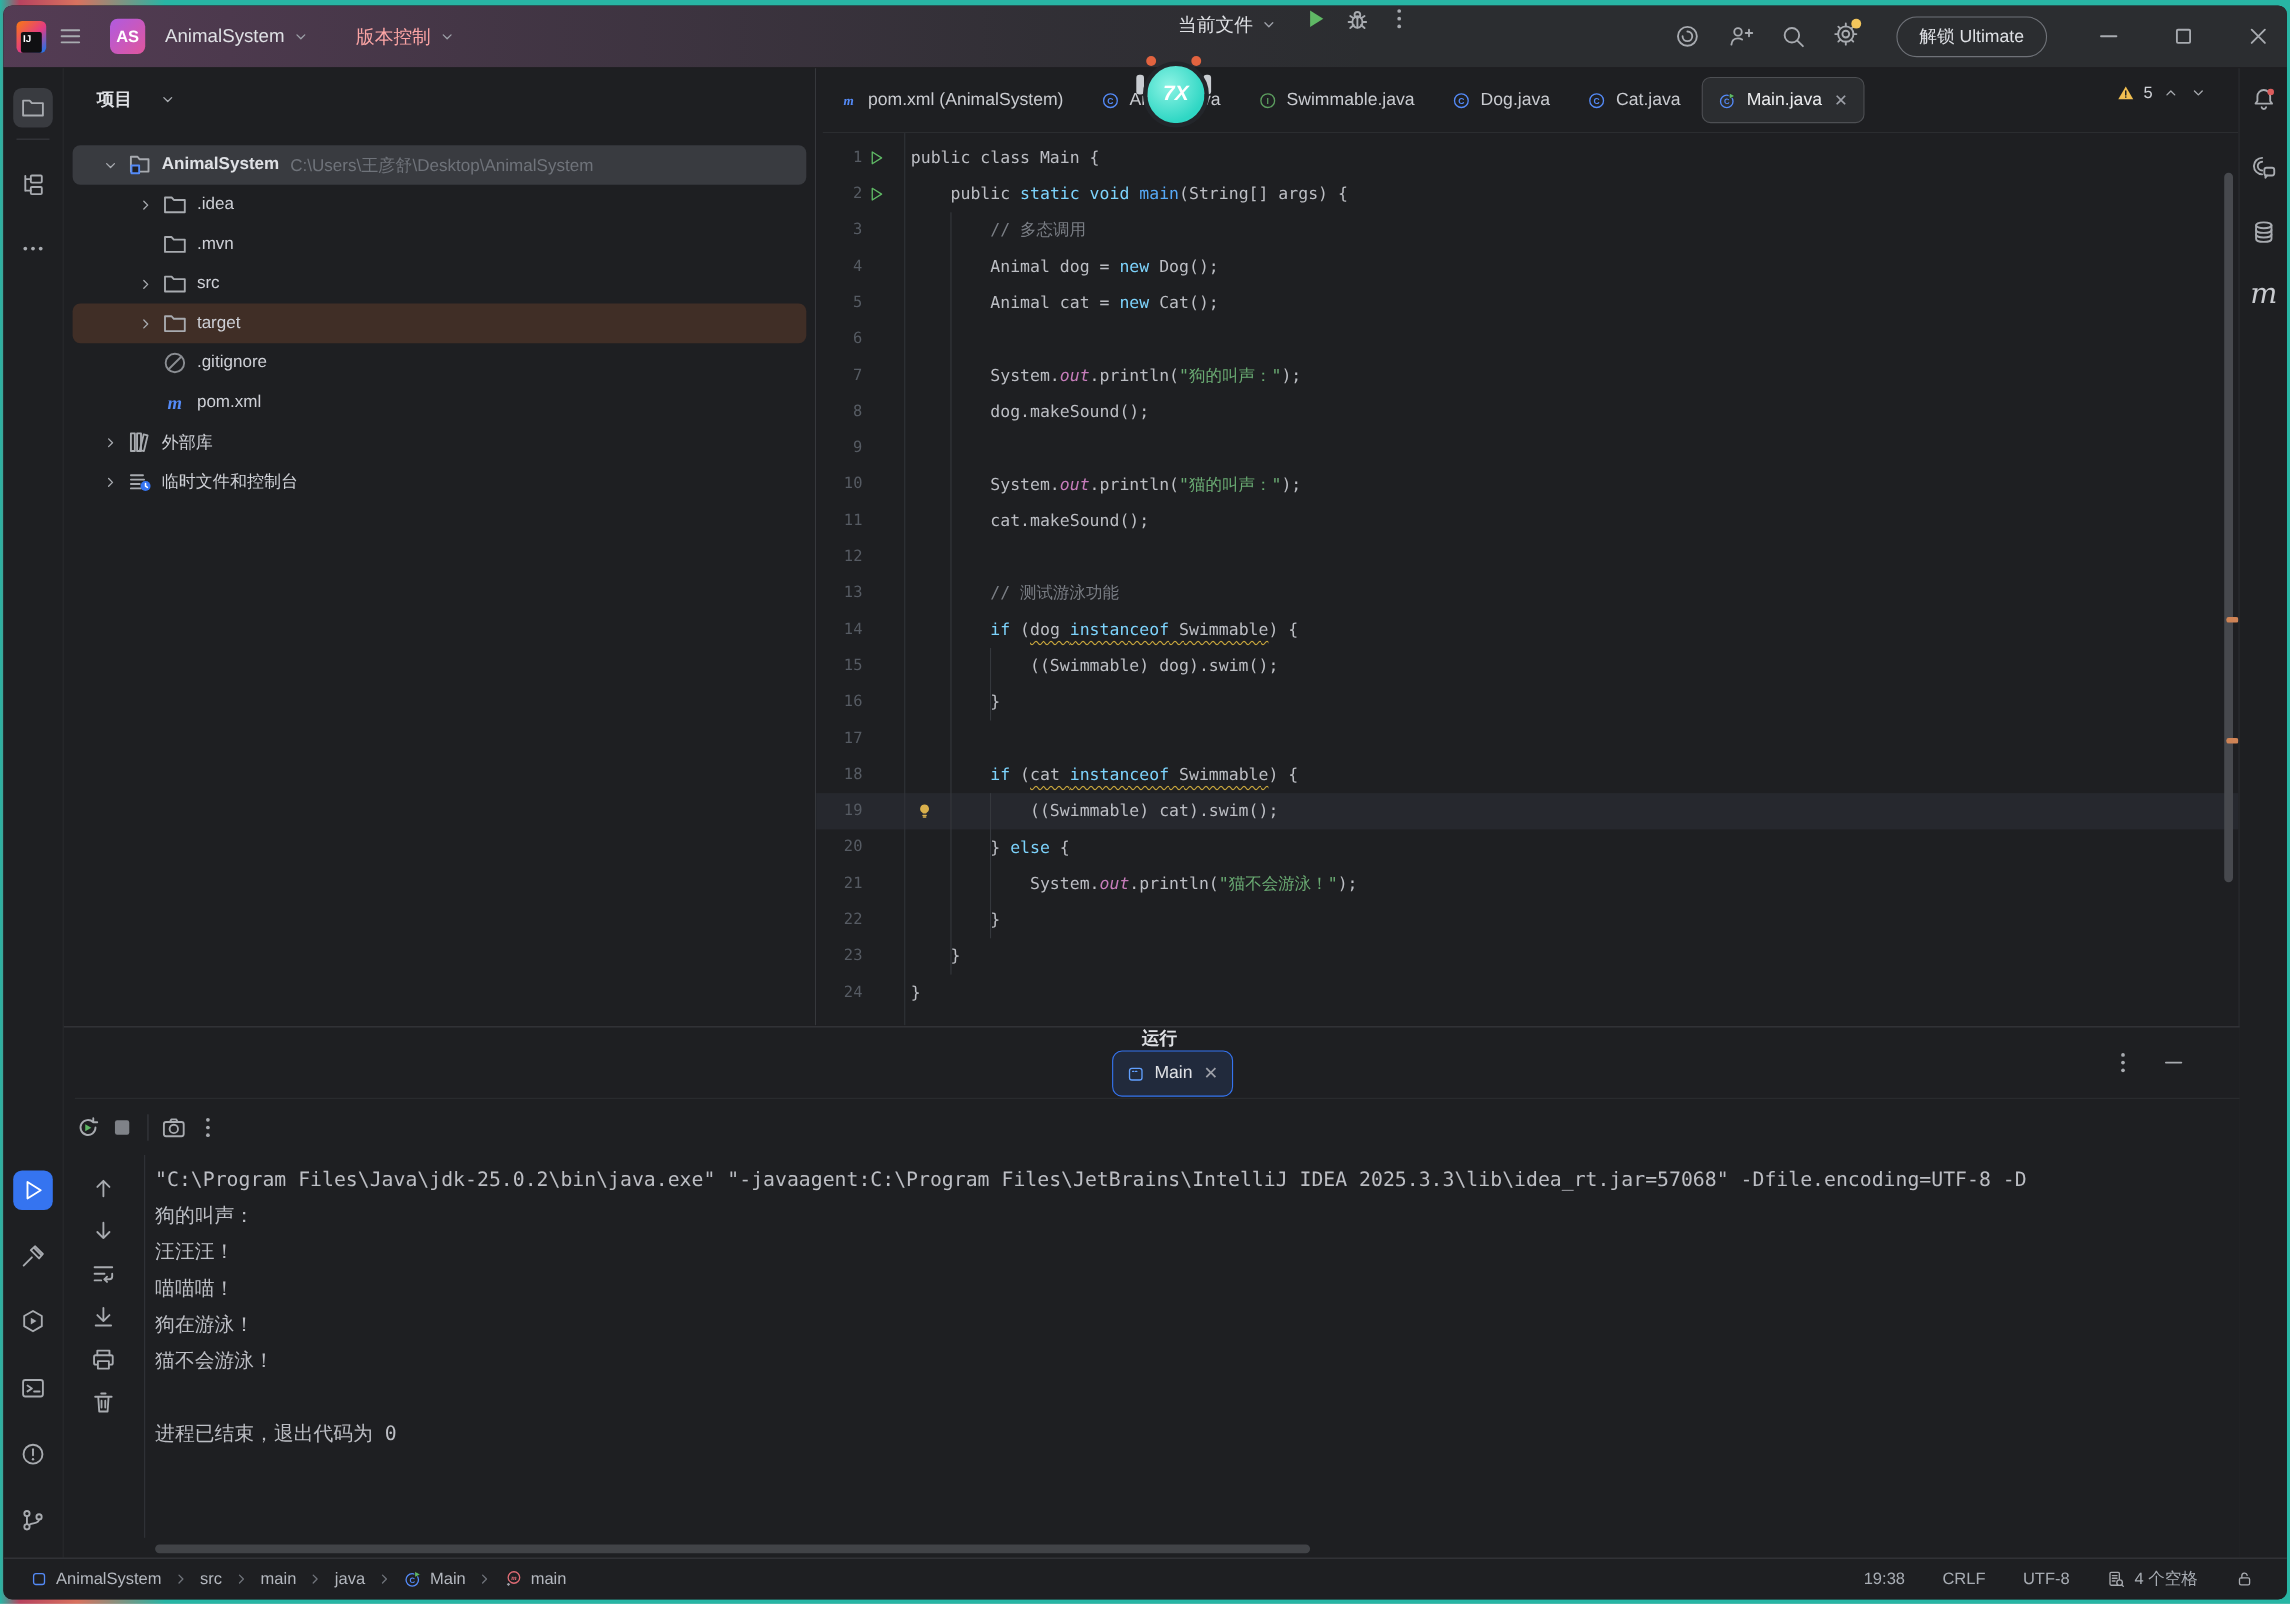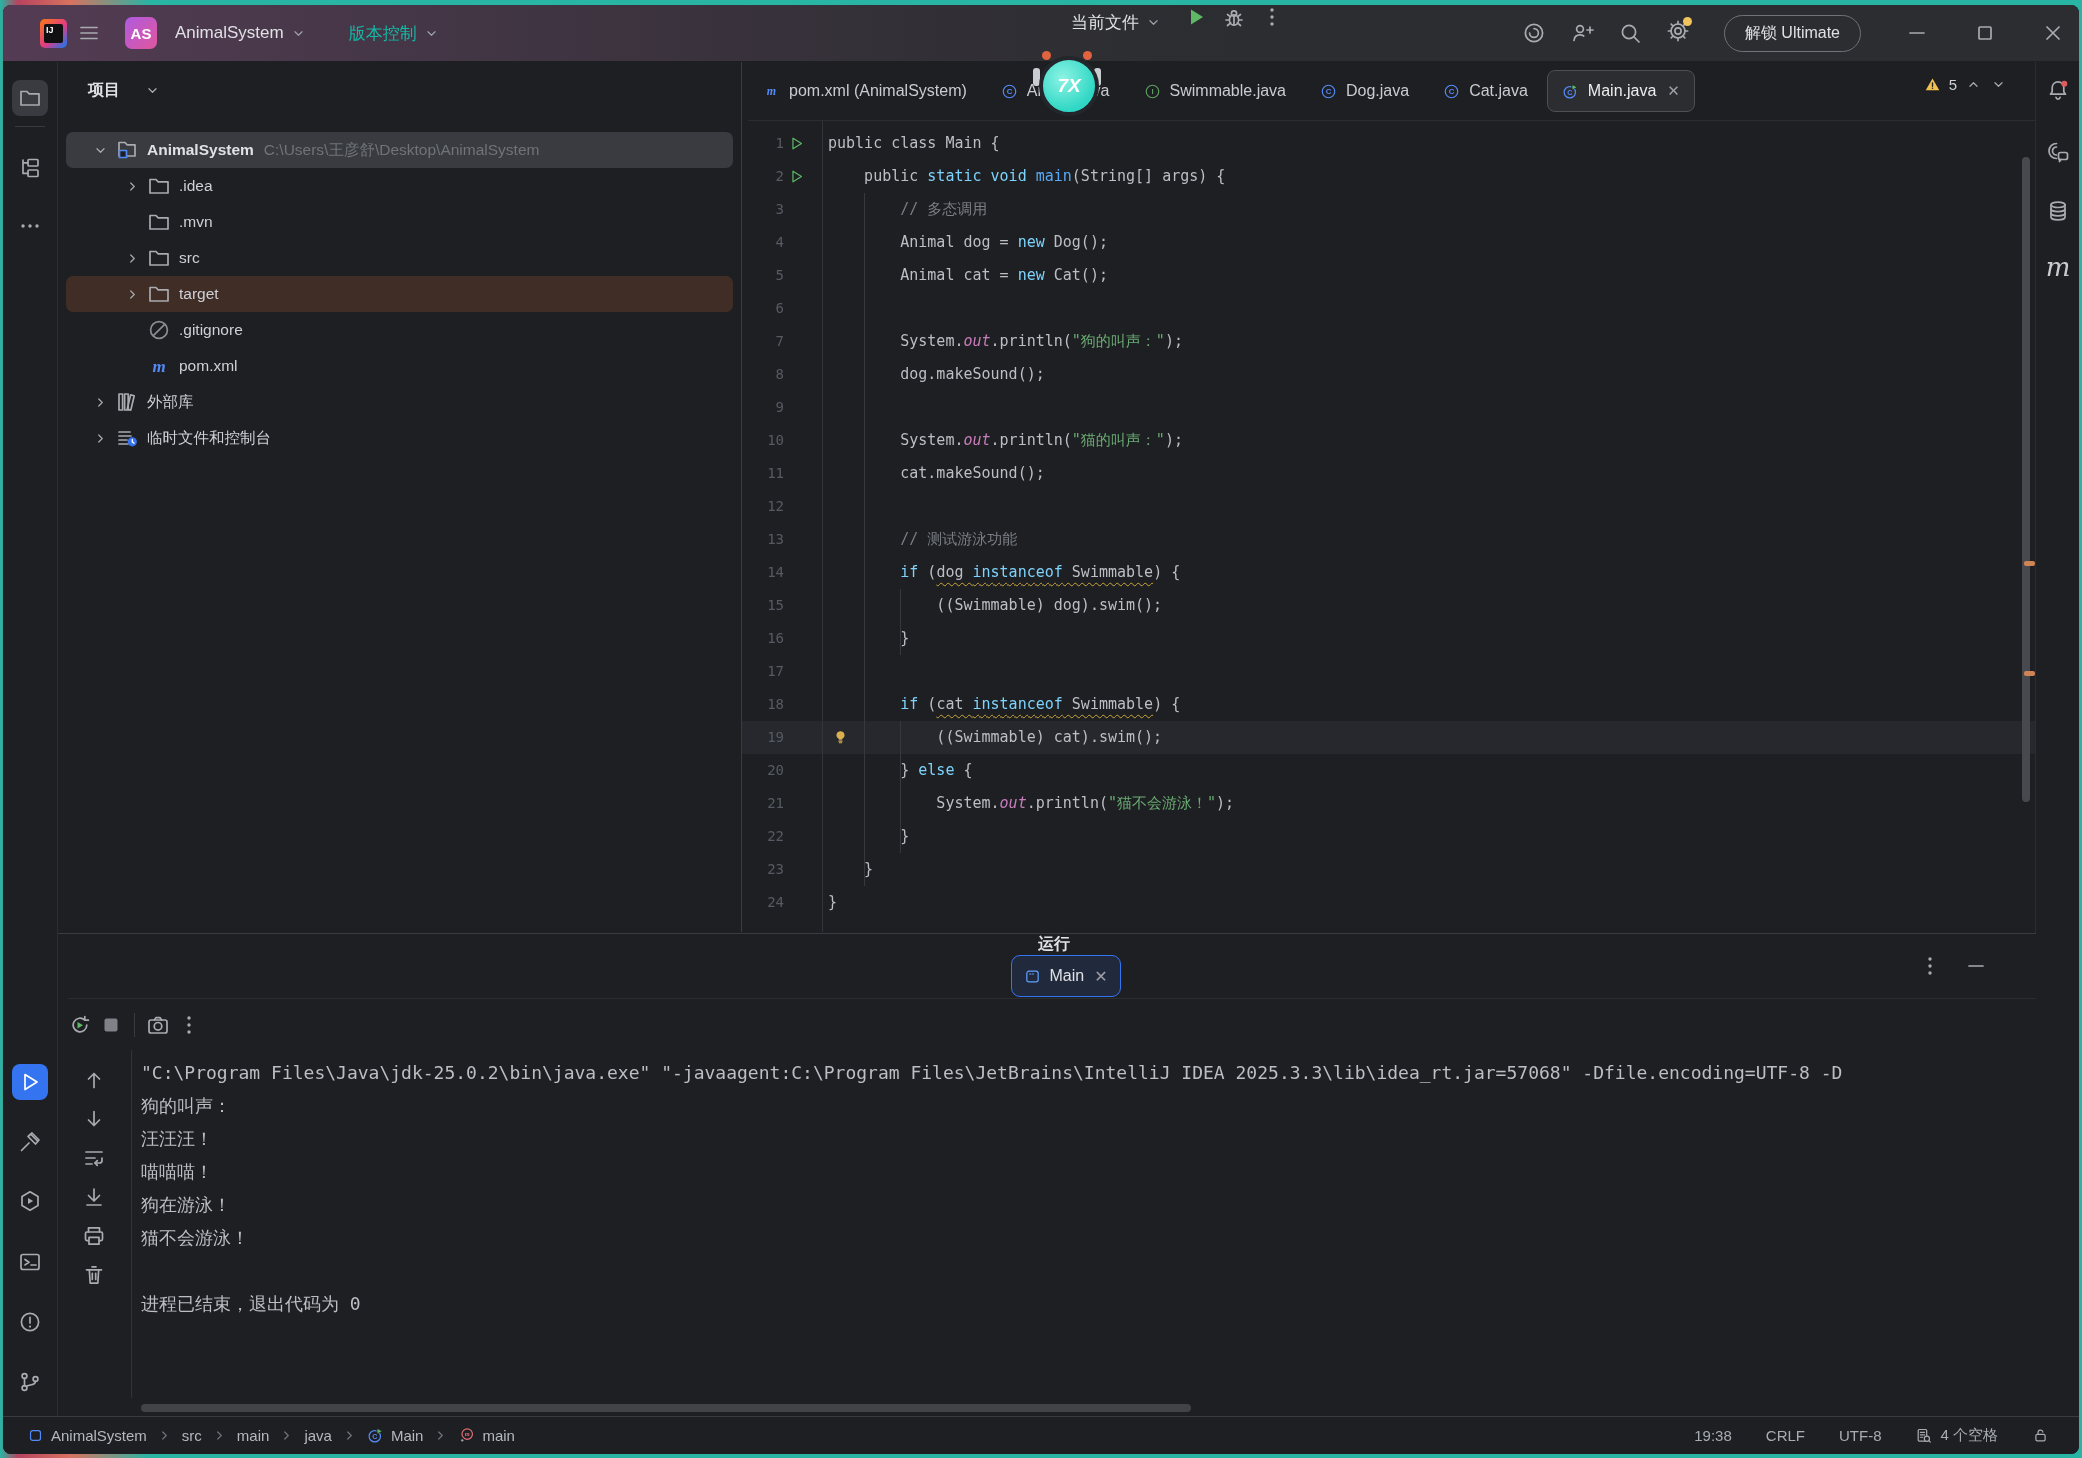--- a/index.html
+++ b/index.html
@@ -18,26 +18,26 @@
   .ic.sm{width:17px;height:17px;}
   .clickable{cursor:pointer;}
   
   #titlebar{
     position:absolute;left:0;top:0;right:0;height:56px;background:#2b2d30;
     border-bottom:1px solid #1e1f22;
   }
   #titlebar::before{content:"";position:absolute;inset:0;pointer-events:none;
     background:linear-gradient(90deg,rgba(150,84,142,.38) 0,rgba(150,84,142,.22) 22%,rgba(150,84,142,.06) 45%,transparent 60%);}
   .tb-left{position:absolute;left:12px;top:0;height:56px;display:flex;align-items:center;gap:10px;z-index:2;}
-  .logo{width:27px;height:29px;border-radius:5px;background:linear-gradient(135deg,#f97a12,#e33b83 55%,#0a7bf5);display:inline-flex;align-items:center;justify-content:center;margin-left:25px;}
+  .logo{width:27px;height:29px;border-radius:5px;background:linear-gradient(135deg,#f97a12,#e33b83 55%,#0a7bf5);display:inline-flex;align-items:flex-end;justify-content:center;}
   .logo-in{width:19px;height:19px;background:#101012;border-radius:2px;color:#fff;font-size:9px;font-weight:bold;display:flex;align-items:flex-start;justify-content:flex-start;padding:1px 0 0 2px;box-sizing:border-box;}
   .as-badge{width:32px;height:32px;border-radius:7px;margin-left:14px;background:linear-gradient(135deg,#b05be0,#e0569d);color:#fff;font-size:15px;font-weight:bold;display:inline-flex;align-items:center;justify-content:center;}
   .tb-btn{display:inline-flex;align-items:center;gap:6px;background:none;border:none;color:#dfe1e5;font-size:17px;font-family:inherit;padding:6px 8px;border-radius:6px;}
   .tb-btn .chev{color:#9da0a8;}
-  .tb-btn.vcs{color:#14b8a6;margin-left:16px;}
+  .tb-btn.vcs{color:#fca5a5;margin-left:16px;}
   .tb-center{position:absolute;left:1060px;top:0;height:56px;display:flex;align-items:flex-start;gap:14px;z-index:2;}
   .tb-right{position:absolute;right:14px;top:0;height:56px;display:flex;align-items:center;gap:24px;z-index:2;}
   .gear-wrap{position:relative;}
   .gear-dot{position:absolute;right:-2px;top:-2px;width:9px;height:9px;border-radius:50%;background:#f2c55c;}
   .pill{border:1px solid #6f7278;border-radius:20px;color:#dfe1e5;font-size:16px;padding:7px 20px;background:none;font-family:inherit;margin:0 10px;white-space:nowrap;}
   .winctl{display:flex;align-items:center;gap:44px;margin-left:10px;}
   
   #stripe-left{position:absolute;left:0;top:57px;width:54px;bottom:37px;background:#1e1f22;border-right:1px solid #2b2d30;}
   .sl-item{position:absolute;left:9px;width:36px;height:36px;border-radius:8px;display:flex;align-items:center;justify-content:center;color:#a8abb0;}
   .sl-item.active-gray{background:#393b40;color:#dfe1e5;}

